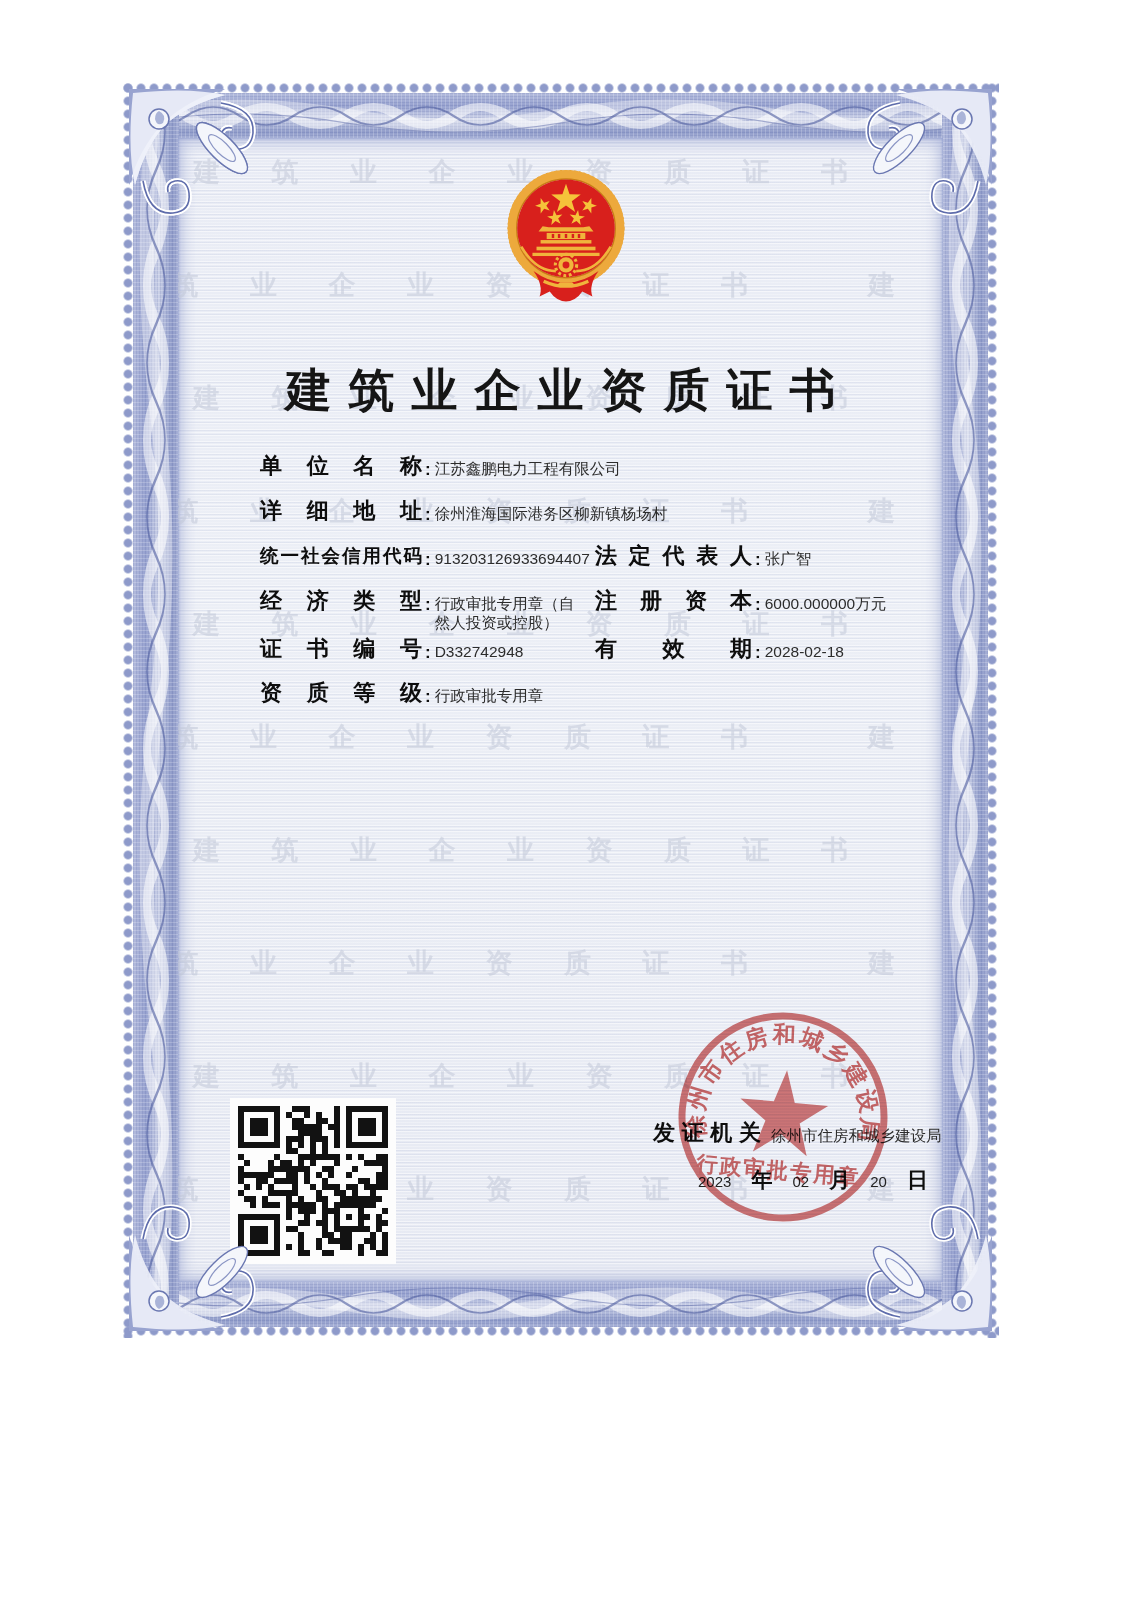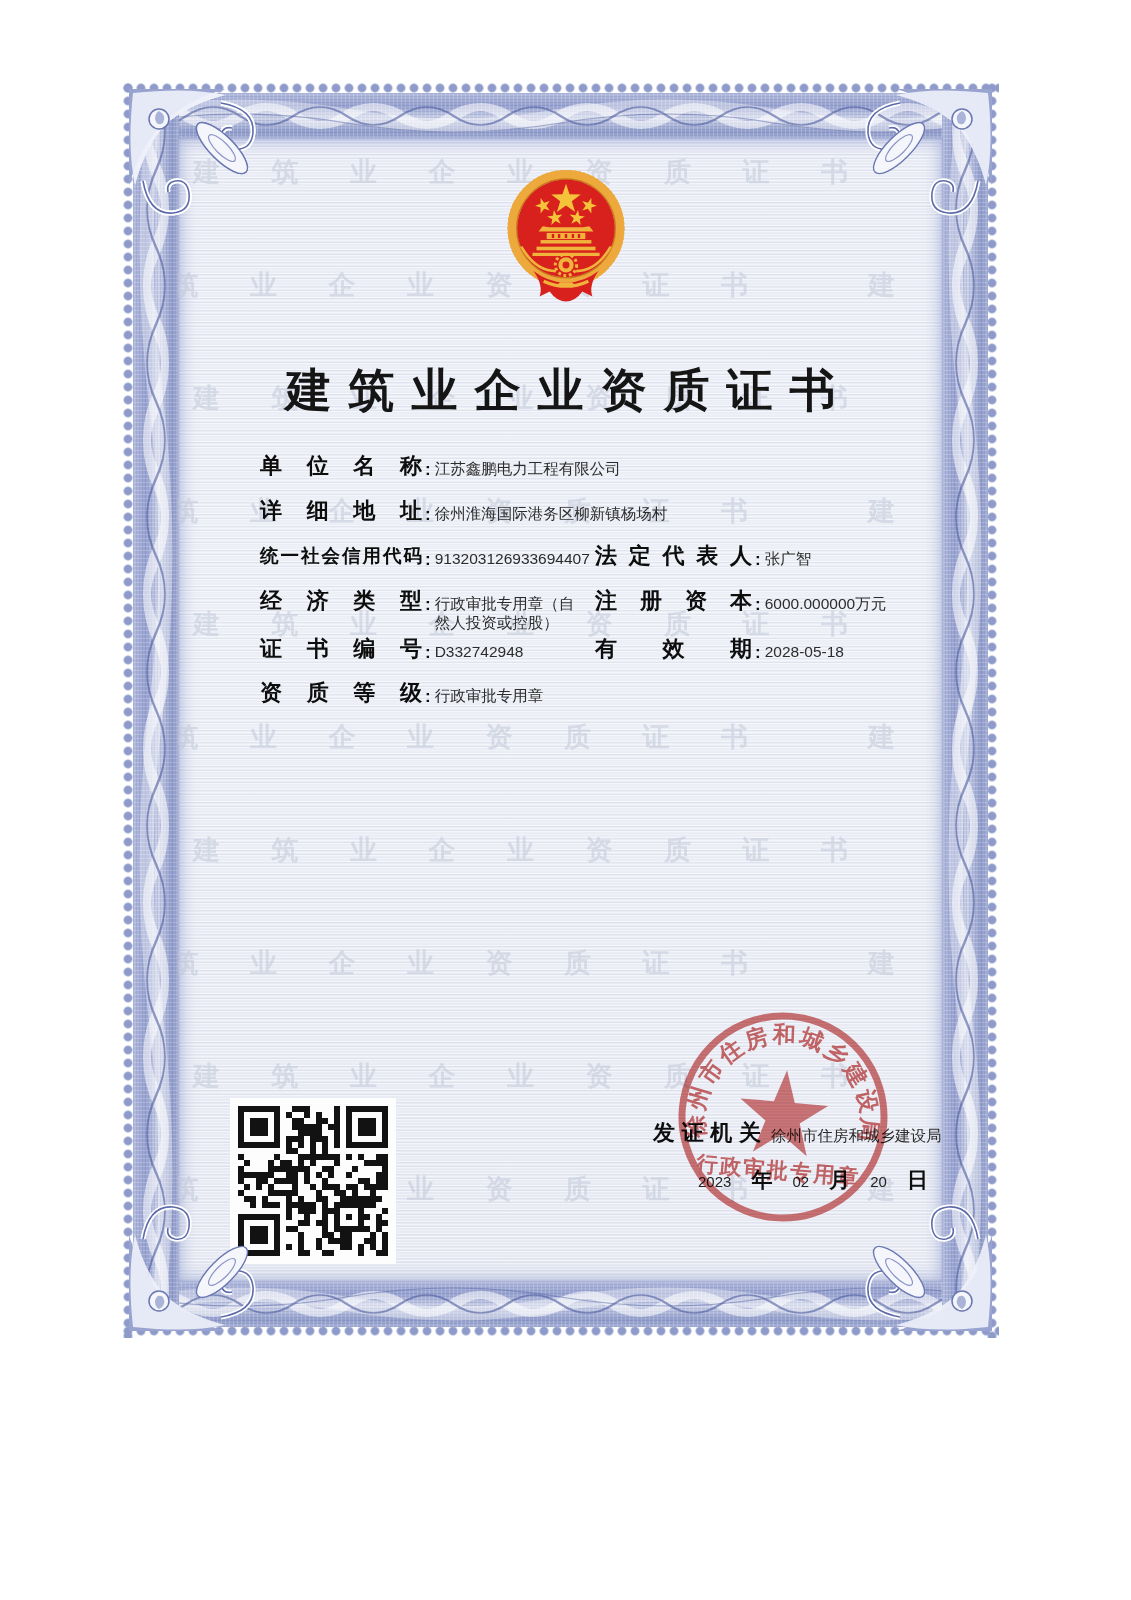--- a/index.html
+++ b/index.html
@@ -287,21 +287,21 @@
             <span class="colon">:</span>
             <span class="fvalue">D332742948</span>
         </div>
         <div class="fgroup c2">
           <span class="flabel w157 jc">
               <span>有</span>
               <span>效</span>
               <span>期</span>
             </span>
             <span class="colon">:</span>
-            <span class="fvalue">2028-05-18</span>
+            <span class="fvalue">2028-02-18</span>
         </div>
       </div>
 
       <div class="row" style="top:541px;">
         <div class="fgroup c1">
           <span class="flabel w162 jc">
               <span>资</span>
               <span>质</span>
               <span>等</span>
               <span>级</span>

